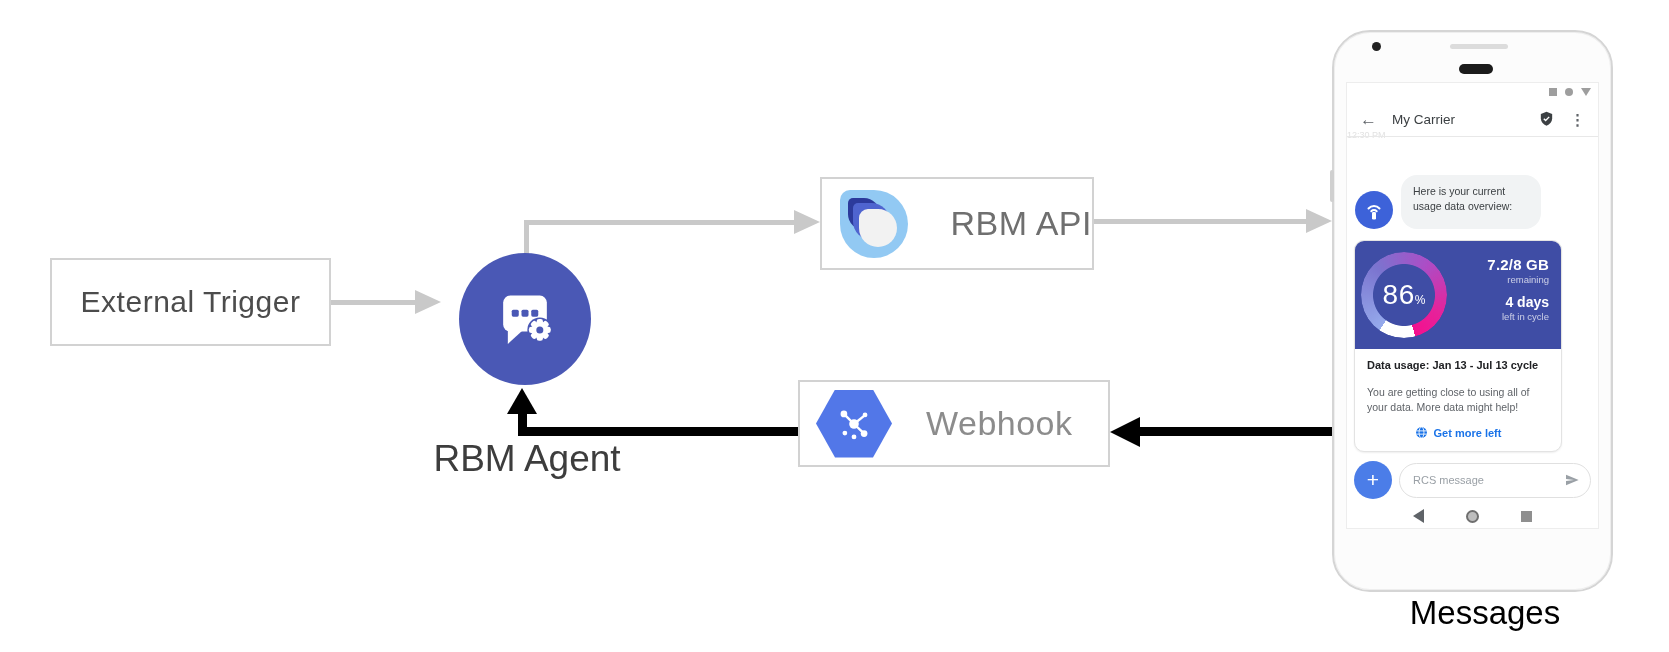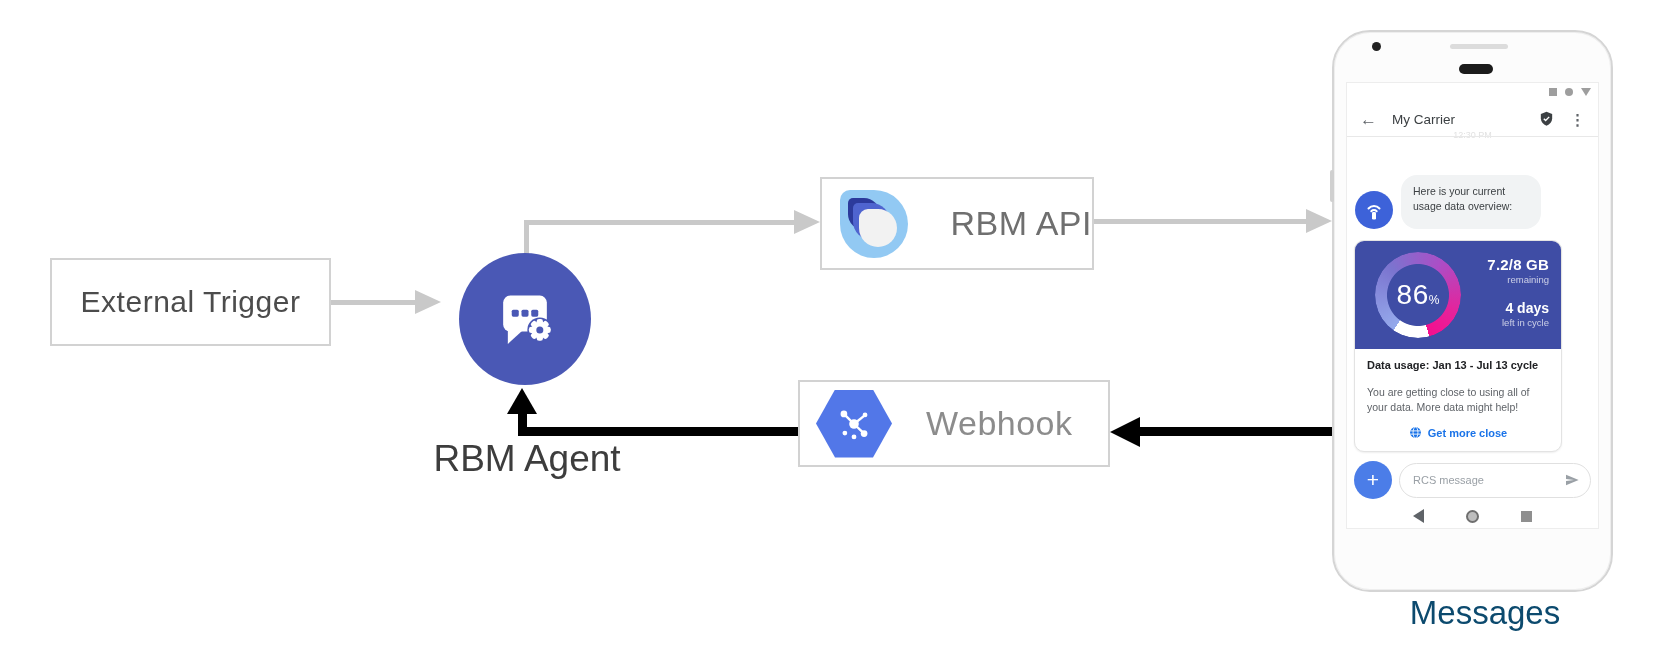--- a/index.html
+++ b/index.html
@@ -25,21 +25,21 @@
   #agent-circle {
     position:absolute; left:459px; top:253px; width:132px; height:132px;
     border-radius:50%; background:#4a58b5; display:flex; align-items:center; justify-content:center;
   }
   #agent-label {
     position:absolute; left:407px; top:438px; width:240px; text-align:center;
     font-size:37px; font-weight:300; color:#3d3d3d;
   }
   #messages-label {
     position:absolute; left:1375px; top:594px; width:220px; text-align:center;
-    font-size:33px; font-weight:300; color:#0c4a6e;
+    font-size:33px; font-weight:300; color:#000000;
   }
 
   
   .gline { position:absolute; background:#c9c9c9; }
   .bline { position:absolute; background:#000; }
   .head { position:absolute; width:0; height:0; }
   .head-right-gray { border-top:12px solid transparent; border-bottom:12px solid transparent; border-left:26px solid #c9c9c9; }
   .head-left-black { border-top:15px solid transparent; border-bottom:15px solid transparent; border-right:30px solid #000; }
   .head-up-black   { border-left:15px solid transparent; border-right:15px solid transparent; border-bottom:26px solid #000; }
 
@@ -73,46 +73,46 @@
   .statusbar { position:absolute; top:5px; right:7px; display:flex; align-items:center; gap:8px; }
   .st-square { width:8px; height:8px; background:#9e9e9e; }
   .st-circle { width:8px; height:8px; border-radius:50%; background:#9e9e9e; }
   .st-tri { width:0; height:0; border-left:5px solid transparent; border-right:5px solid transparent; border-top:8px solid #9e9e9e; }
   .chat-header { position:absolute; top:18px; left:0; right:0; height:36px; display:flex; align-items:center; padding:0 13px; }
   .back-glyph { font-size:17px; color:#5f6368; line-height:1; }
   .chat-title { margin-left:15px; font-size:13.5px; color:#3c4043; }
   .hdr-spacer { flex:1; }
   .dots-glyph { margin-left:15px; font-size:15px; font-weight:bold; color:#5f6368; line-height:1; }
   .hdr-divider { position:absolute; top:53px; left:0; right:0; height:1px; background:#e8e8e8; }
-  .timestamp { position:absolute; top:47px; left:0; right:0; text-align:center; font-size:9px; color:#e2e2e2; }
+  .timestamp { position:absolute; top:47px; left:0; right:0; font-size:9px; color:#e2e2e2; }
 
   .msg-row { position:absolute; top:92px; left:8px; display:flex; gap:8px; }
   .avatar { width:38px; height:38px; border-radius:50%; background:#3d62d9; margin-top:16px;
             display:flex; align-items:center; justify-content:center; flex:0 0 auto; }
   .bubble { background:#f1f3f4; border-radius:16px; padding:9px 12px; width:140px;
             font-size:10.5px; line-height:1.4; color:#3c4043; }
 
   .usage-card { position:absolute; top:157px; left:7px; width:208px; border-radius:10px;
                 overflow:hidden; border:1px solid #e3e3e3; background:#fff; box-shadow:0 1px 2px rgba(0,0,0,.07); }
   .card-blue { position:relative; height:108px; background:#3f4da5; }
-  .gauge { position:absolute; left:20px; top:11px; width:86px; height:86px; }
+  .gauge { position:absolute; left:6px; top:11px; width:86px; height:86px; }
   .gauge-ring {
     position:absolute; inset:0; border-radius:50%;
     background:conic-gradient(from 215deg, #95aaec 0deg, #7b74cf 100deg, #ab4ec6 180deg, #e5239b 260deg, #f50f8e 310deg, #ffffff 310deg 360deg);
     -webkit-mask:radial-gradient(closest-side, transparent 71%, #000 73%);
             mask:radial-gradient(closest-side, transparent 71%, #000 73%);
   }
   .gauge-center { position:absolute; inset:0; display:flex; align-items:center; justify-content:center;
                   color:#fff; font-weight:300; }
   .gauge-num { font-size:28px; letter-spacing:.5px; }
   .gauge-unit { font-size:12px; margin-top:10px; }
   .card-right { position:absolute; right:12px; top:15px; text-align:right; color:#fff; }
   .big-val { font-size:15px; font-weight:bold; letter-spacing:.2px; }
   .sub-val { font-size:9.5px; color:rgba(255,255,255,.72); margin-top:1px; }
-  .days-val { font-size:14px; font-weight:bold; margin-top:15px; }
+  .days-val { font-size:14px; font-weight:bold; margin-top:9px; }
   .card-white { padding:10px 12px 12px; }
   .cw-title { font-size:11px; font-weight:bold; color:#202124; }
   .cw-body { font-size:10.5px; color:#5f6368; line-height:1.45; margin-top:14px; }
   .cw-action { margin-top:11px; display:flex; align-items:center; justify-content:center; gap:6px;
                color:#1a73e8; font-size:11px; font-weight:bold; cursor:pointer; }
 
   .compose { position:absolute; top:378px; left:7px; right:7px; display:flex; gap:7px; align-items:center; }
   .plus-btn { width:38px; height:38px; border-radius:50%; background:#4b7de8; color:#fff;
               display:flex; align-items:center; justify-content:center; font-size:21px; font-weight:300; flex:0 0 auto; }
   .pill { flex:1; height:35px; border:1.5px solid #e0e0e0; border-radius:18px; background:#fff;
@@ -263,21 +263,21 @@
           <div class="cw-title">Data usage: Jan 13 - Jul 13 cycle</div>
           <div class="cw-body">You are getting close to using all of your data. More data might help!</div>
           <div class="cw-action">
             <svg width="13" height="13" viewBox="0 0 24 24">
               <circle cx="12" cy="12" r="10" fill="#1a73e8"></circle>
               <g stroke="#fff" stroke-width="1.6" fill="none">
                 <ellipse cx="12" cy="12" rx="4.5" ry="10"></ellipse>
                 <path d="M2.5 9 h19 M2.5 15 h19"></path>
               </g>
             </svg>
-            <span>Get more close</span>
+            <span>Get more left</span>
           </div>
         </div>
       </div>
 
       <div class="compose">
         <div class="plus-btn">+</div>
         <div class="pill">
           <input type="text" placeholder="RCS message" style="">
           <svg width="16" height="16" viewBox="0 0 24 24">
             <path d="M3 4 L22 12 L3 20 L3 13.5 L15 12 L3 10.5 Z" fill="#9aa0a6"></path>

